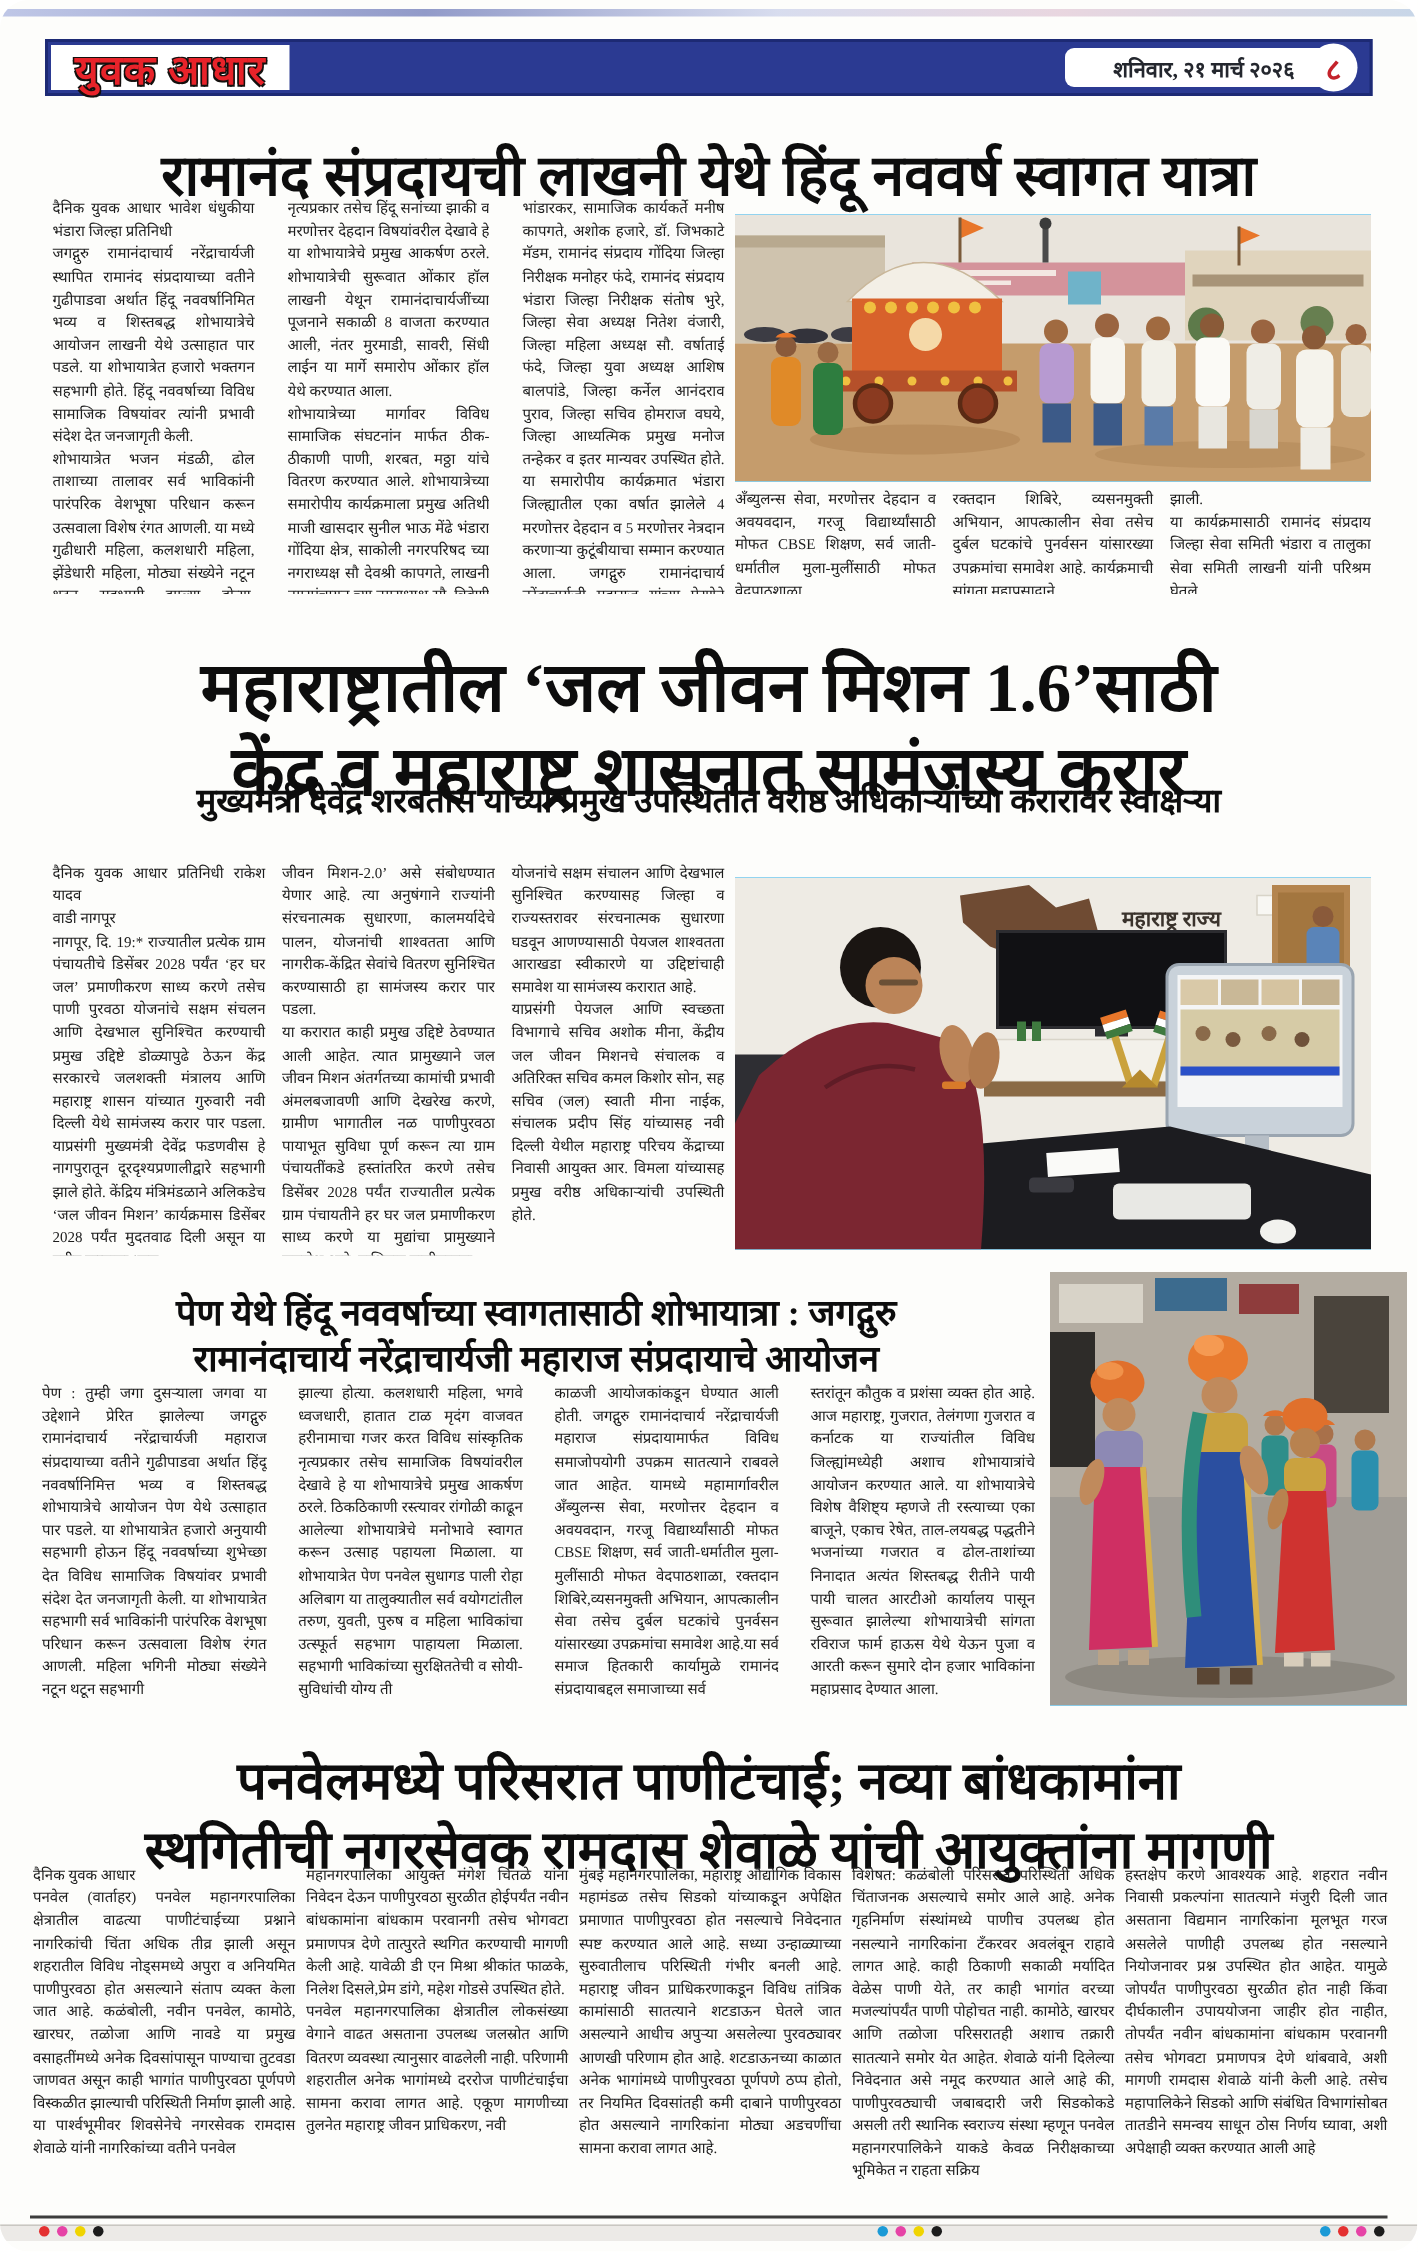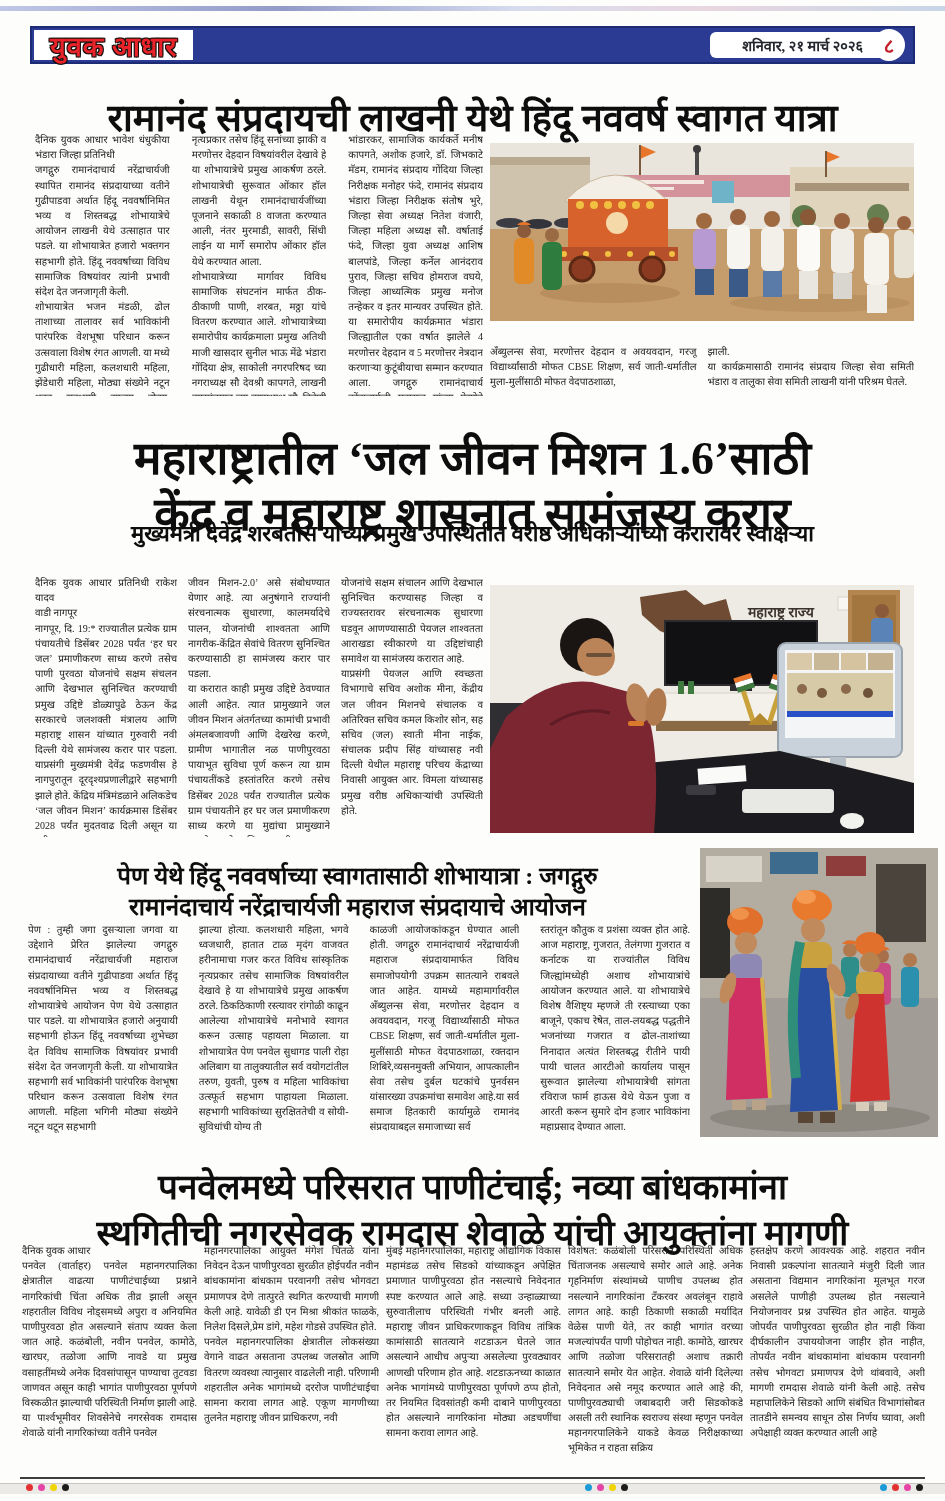--- a/index.html
+++ b/index.html
@@ -1,17 +1,17 @@
 <!DOCTYPE html>
 <html><head>
 <meta charset="utf-8">
 <style>
   html,body{margin:0;padding:0;background:#ffffff;}
   .page{position:relative;width:945px;height:1501px;background:#fdfdfb;overflow:hidden;
-        font-family:"Liberation Serif","DejaVu Serif",serif;color:#1b1b1b;}
+        font-family:"Liberation Serif","DejaVu Serif",serif;color:#1b1b1b;border-radius:19px;}
   
   .reg-strip{position:absolute;left:0;width:945px;height:10px;background:#eceae7;}
   .reg-strip.top{top:6px;height:5px;background:linear-gradient(90deg,#8d9bd6 0%,#3a4aa0 30%,#b9c2e4 55%,#d8b6c9 75%,#9bb6d8 100%);opacity:.55;}
   .reg-strip.bottom{top:1483px;border-top:1px solid #c9c7c2;}
   .dotgroup{position:absolute;top:1484px;display:flex;gap:5px;}
   .dot{width:7px;height:7px;border-radius:50%;}
   .dot.c{background:#1b9ad6}.dot.r{background:#e43131}.dot.m{background:#e643a6}
   .dot.y{background:#f0d400}.dot.k{background:#1c1c1c}
   .bottom-rule{position:absolute;top:1477px;left:20px;width:905px;height:2px;background:#3d3d3d;}
   
@@ -29,21 +29,21 @@
   .h1{top:72px;left:30px;width:885px;font-size:38px;font-weight:700;line-height:1.15;}
   .h2{top:400px;left:30px;width:885px;font-size:46px;font-weight:800;line-height:1.22;}
   .h2sub{top:520px;left:30px;width:885px;font-size:22px;font-weight:600;line-height:1.3;}
   .h3{top:845px;left:25px;width:665px;font-size:24px;font-weight:600;line-height:1.28;}
   .h4{top:1142px;left:20px;width:905px;font-size:35px;font-weight:600;line-height:1.3;text-align:center;}
   
   .cols{position:absolute;display:flex;}
   .col{flex:1;font-size:10px;line-height:1.52;text-align:justify;white-space:pre-line;
        overflow:hidden;color:#1c1c1c;}
   .a1-cols{top:132px;left:35px;width:448px;height:264px;gap:22px;}
-  .a1-cont{top:344px;left:490px;width:424px;height:70px;gap:11px;}
+  .a1-cont{top:326px;left:490px;width:424px;height:70px;gap:11px;}
   .a2-cols{top:575px;left:35px;width:448px;height:262px;gap:11px;}
   .a3-cols{top:922px;left:28px;width:662px;height:216px;gap:21px;}
   .a4-cols{top:1243px;left:22px;width:903px;height:232px;gap:7px;justify-content:center;}
   
   .photo{position:absolute;overflow:hidden;background:#0ea5e9;}
   .photo svg{display:block;}
   .photo1{top:143px;left:490px;width:424px;height:178px;}
   .photo2{top:585px;left:490px;width:424px;height:248px;}
   .photo3{top:848px;left:700px;width:238px;height:289px;}
 </style>
@@ -166,20 +166,21 @@
           <rect x="374" y="90" width="25" height="52" rx="7" fill="#f5f3ec"></rect>
           <rect x="377" y="142" width="20" height="28" fill="#efede6"></rect>
         <circle cx="414" cy="80" r="7" fill="#9a6440"></circle>
           <rect x="404" y="87" width="20" height="48" rx="6" fill="#e8e2d4"></rect>
       </g>
     </svg>
   </div>
 
   <div class="cols a1-cont">
     <div class="col">अँब्युलन्स सेवा, मरणोत्तर देहदान व अवयवदान, गरजू विद्यार्थ्यांसाठी मोफत CBSE शिक्षण, सर्व जाती-धर्मातील मुला-मुलींसाठी मोफत वेदपाठशाळा,</div>
+    <div class="col">रक्तदान शिबिरे, व्यसनमुक्ती अभियान, आपत्कालीन सेवा तसेच दुर्बल घटकांचे पुनर्वसन यांसारख्या उपक्रमांचा समावेश आहे. कार्यक्रमाची सांगता महाप्रसादाने</div>
     <div class="col">झाली.
 या कार्यक्रमासाठी रामानंद संप्रदाय जिल्हा सेवा समिती भंडारा व तालुका सेवा समिती लाखनी यांनी परिश्रम घेतले.</div>
   </div>
 
   <h1 class="headline h2">महाराष्ट्रातील ‘जल जीवन मिशन 1.6’साठी
 केंद्र व महाराष्ट्र शासनात सामंजस्य करार</h1>
   <div class="headline h2sub">मुख्यमंत्री देवेंद्र शरबतीस यांच्या प्रमुख उपस्थितीत वरीष्ठ अधिकाऱ्यांच्या करारावर स्वाक्षऱ्या</div>
   <div class="cols a2-cols">
     <div class="col">दैनिक युवक आधार प्रतिनिधी राकेश यादव
 वाडी नागपूर

